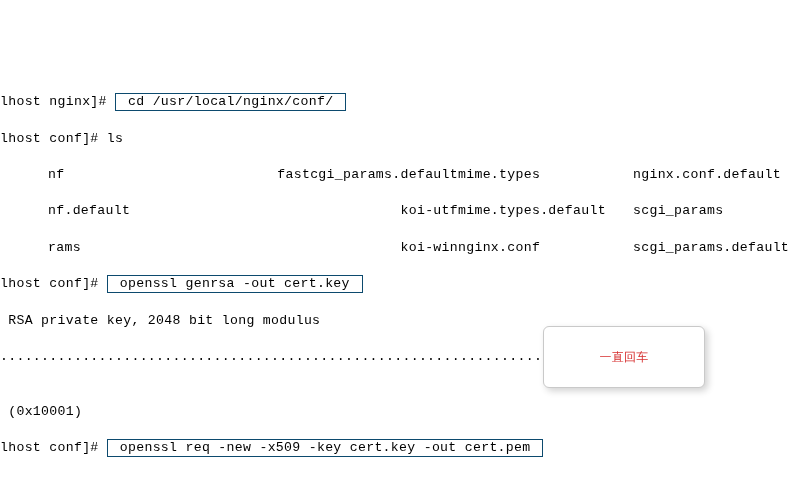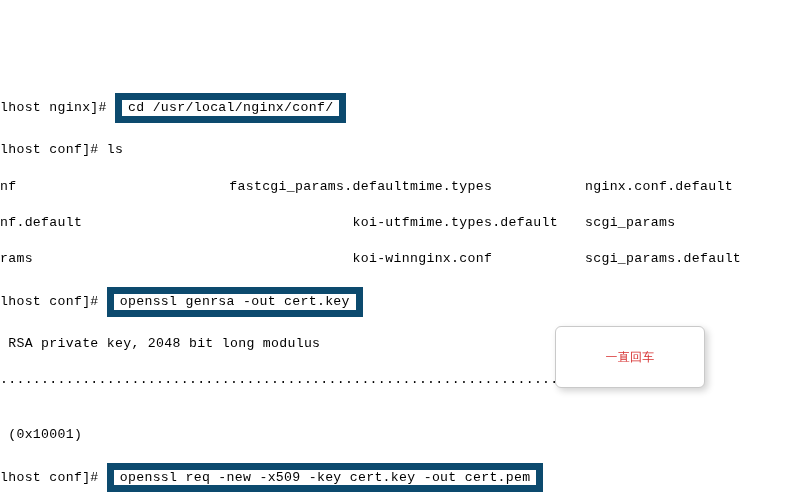--- a/index.html
+++ b/index.html
@@ -12,35 +12,35 @@
       white-space: pre;
       overflow: hidden;
       width: 800px;
       height: 500px;
       position: relative;
       letter-spacing: 0.3px;
     }
     .terminal { padding: 2px 0; }
     .line { display: block; }
     .hl {
-      border: 7px solid #0c4a6e;
-      padding: 0 6px;
+      border: 1px solid #0c4a6e;
+      padding: 0 12px;
       display: inline-block;
       line-height: 1.2;
     }
     .cols { display: flex; }
-    .col1 { width: 205px; }
+    .col1 { width: 205px; margin-left: 48px; }
     .col2 { width: 205px; text-align: right; }
     .col3 { width: 175px; }
     .col4 { flex: 1; }
     .callout {
       position: absolute;
       right: 95px;
       top: 326px;
-      width: 150px;
+      width: 162px;
       height: 62px;
       background: #fff;
       border: 1px solid #c9c9c9;
       border-radius: 6px;
       box-shadow: 3px 3px 7px rgba(0,0,0,0.18);
       display: flex;
       align-items: center;
       justify-content: center;
       font-family: sans-serif;
       font-size: 12px;

